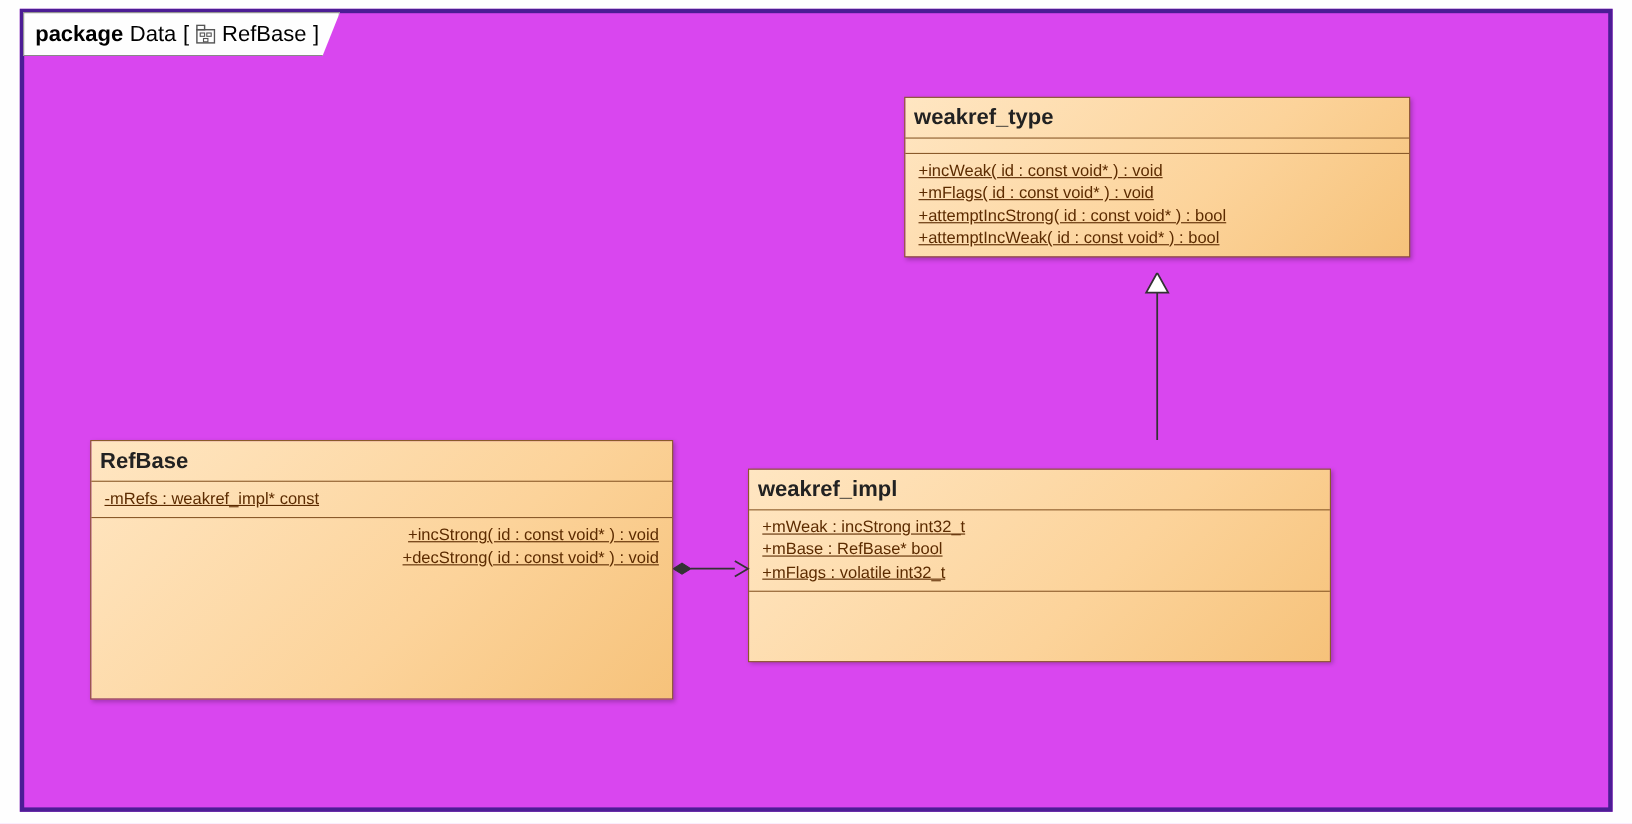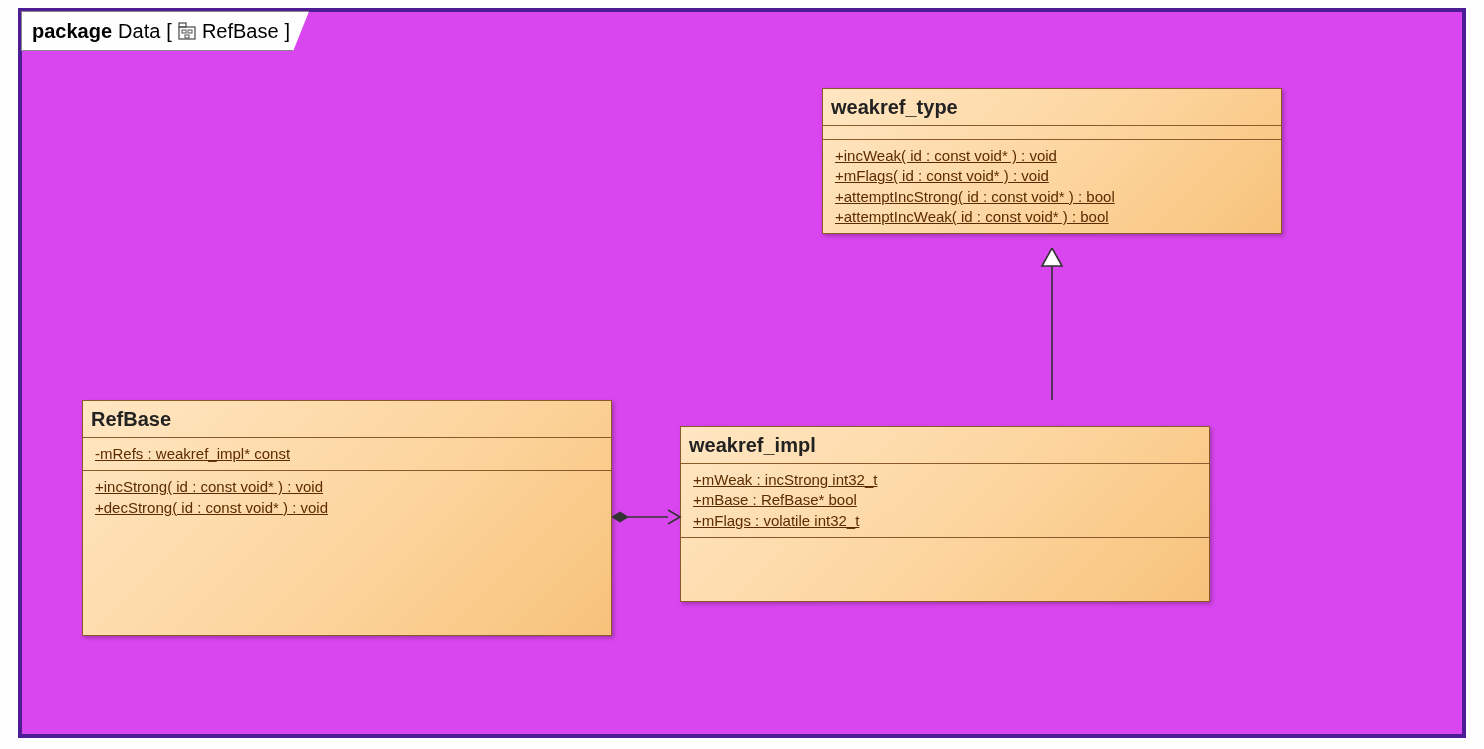--- a/index.html
+++ b/index.html
@@ -62,21 +62,21 @@
     padding: 6px 12px;
     color: #5c2b00;
     font-size: 15px;
     line-height: 1.35;
     min-height: 12px;
     text-decoration: underline;
   }
   .compartment:last-child { border-bottom: none; }
   .compartment.empty { height: 14px; padding: 0; }
   .compartment div { white-space: nowrap; }
-  .fill-rest { flex: 1 1 auto; }
+  .fill-rest { flex: 1 1 auto; text-align: right; }
   .connector { position: absolute; pointer-events: none; }
 </style>
 </head>
 <body>
 
 <div class="frame">
   <div class="frame-tab">
     <span class="pkg-label">package</span>
     <span>Data</span>
     <span>[</span>

